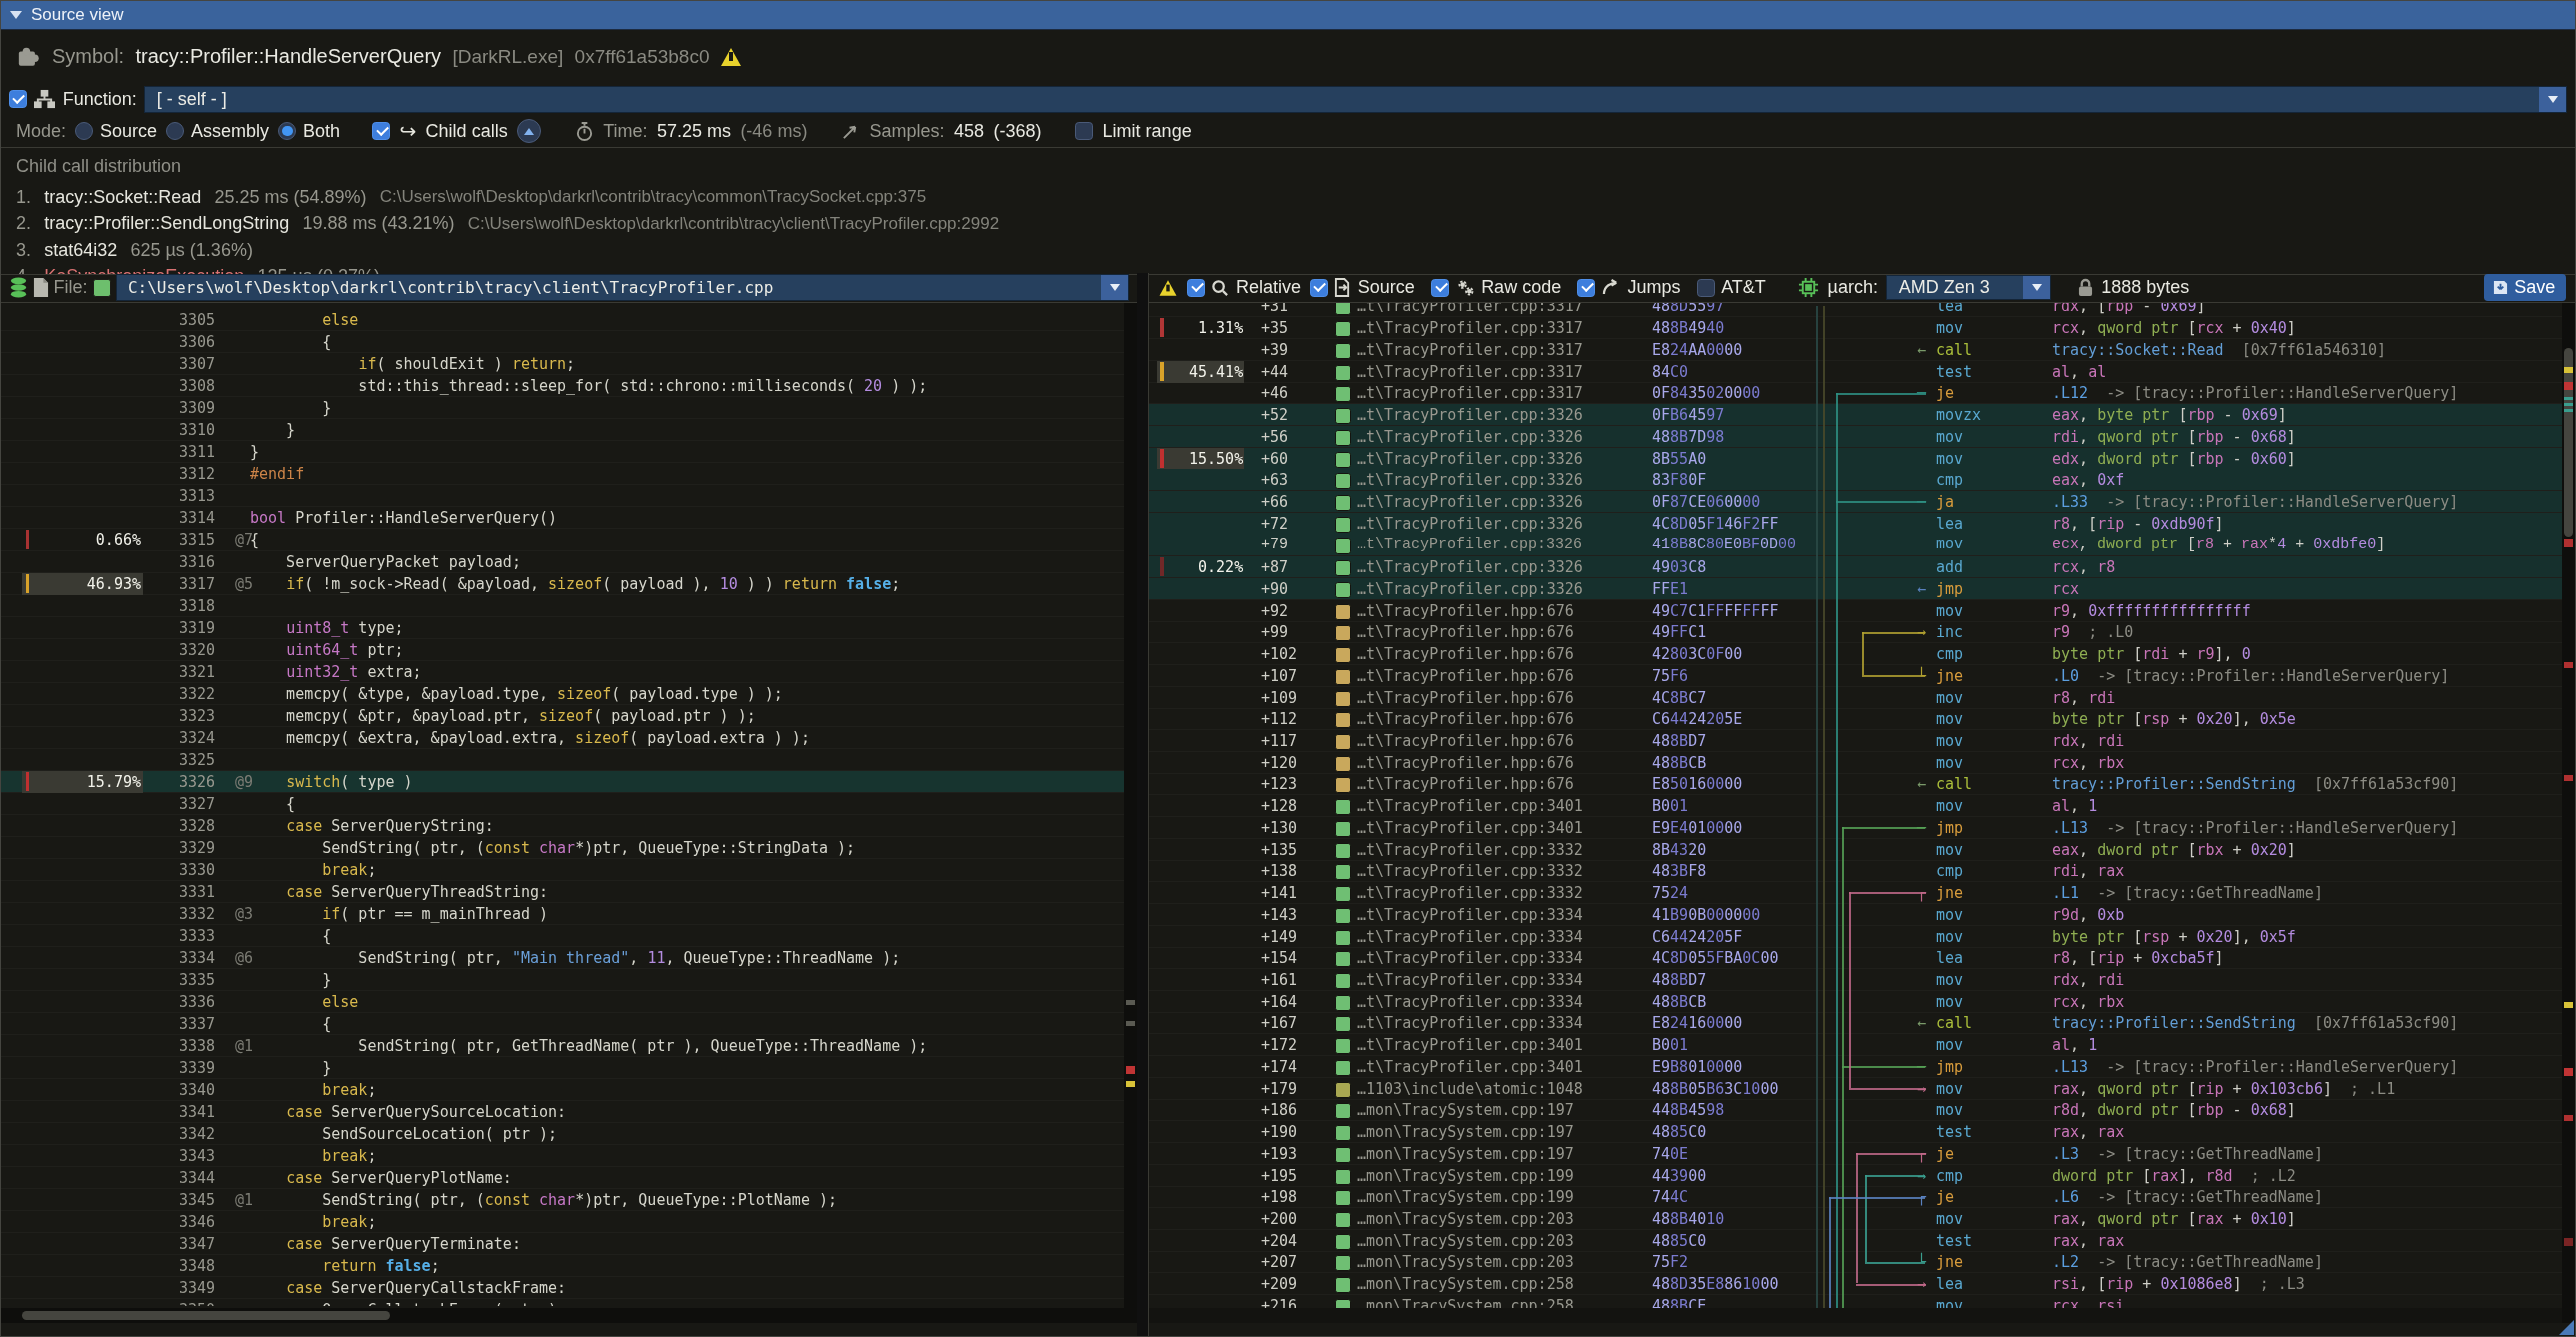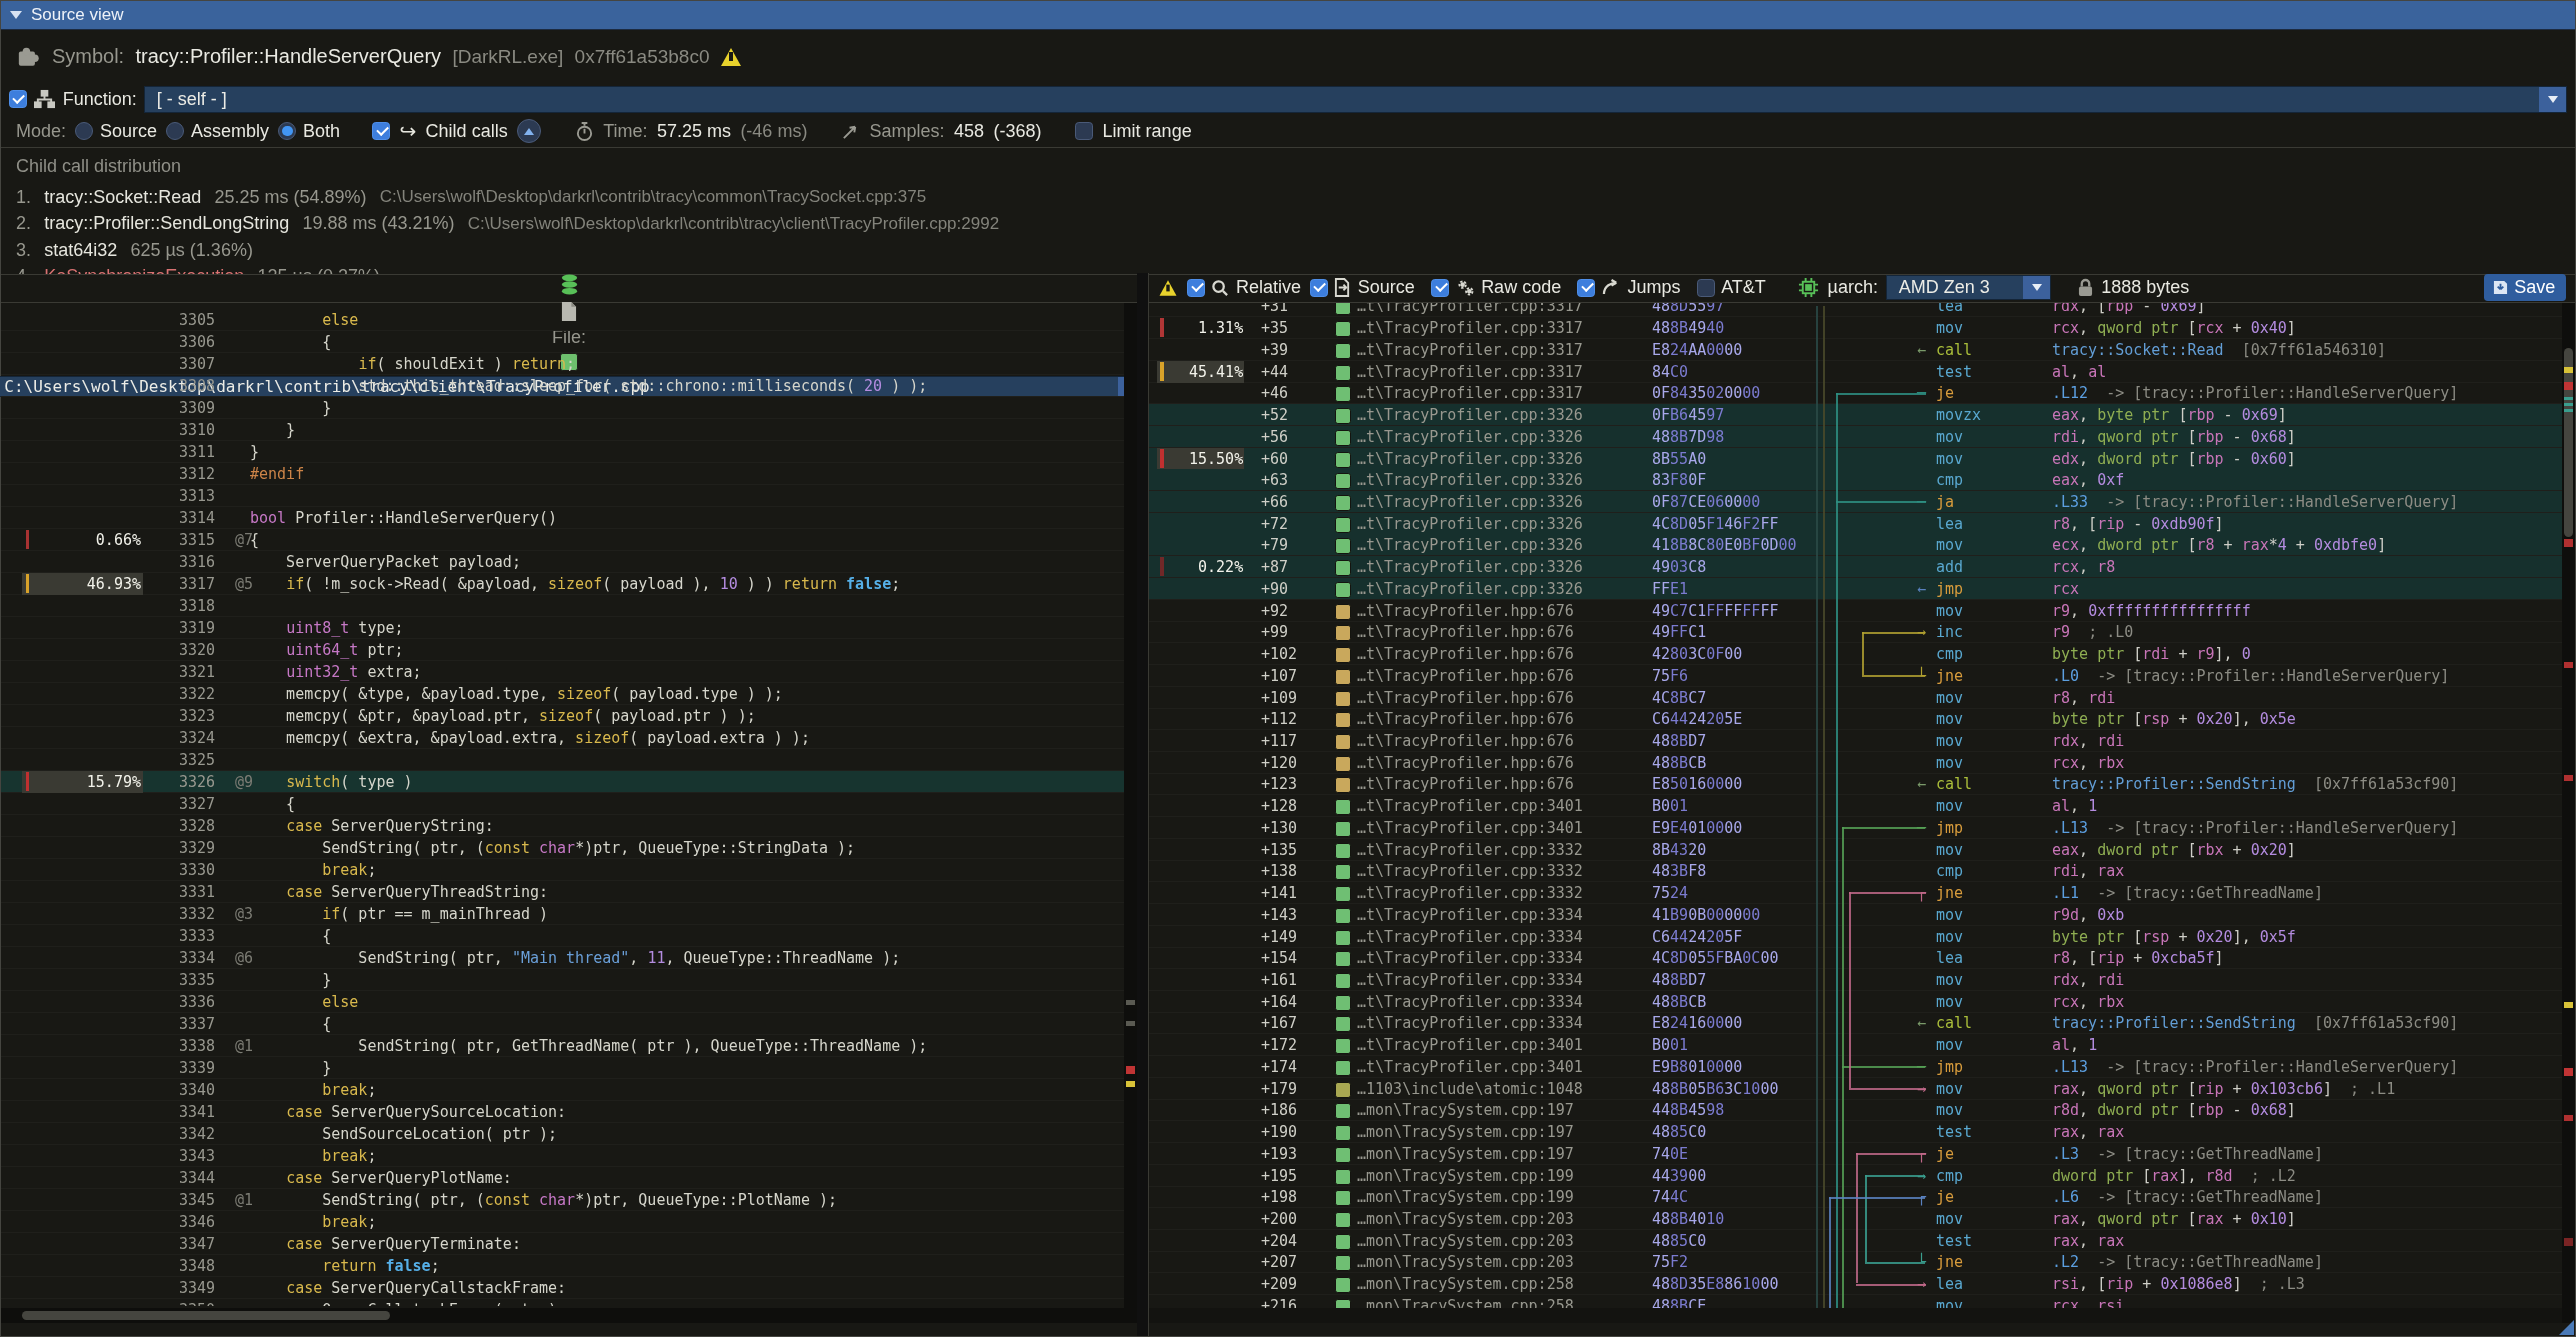--- a/index.html
+++ b/index.html
@@ -43,21 +43,21 @@
   .childcalls{height:127px;padding:3.8px 15px 0 15px;border-bottom:0.9px solid #3a3a34;overflow:hidden;
     box-sizing:border-box;}
   .cc-head{color:#8f8f87;font-size:18px;margin:3.8px 0 7.6px 0;}
   .cc-item{height:26.4px;display:flex;align-items:center;gap:13.2px;font-size:18px;}
   .cc-item .path{color:#83837b;font-size:17px;}
   .src-pane{position:absolute;left:0;top:272px;width:1136px;bottom:0;border-right:0.9px solid #3a3a34;}
   .asm-pane{position:absolute;left:1148px;top:272px;right:0;bottom:0;}
   .pane-div{position:absolute;left:1136px;top:272px;width:11.3px;bottom:0;background:#101010;
     border-right:0.9px solid #3a3a34;}
   .filebar{height:30px;display:flex;align-items:center;gap:5px;padding:0 7.6px;border-bottom:0.9px solid #3a3a34;
-    box-sizing:border-box;flex-direction:column;}
+    box-sizing:border-box;}
   .swatch{width:16px;height:16px;border-radius:2.8px;background:#6dbf6d;border:0.9px solid #1c1c18;flex:none;}
   .asmbar{height:30px;display:flex;align-items:center;gap:8.5px;padding:0 9.4px;font-size:18px;color:#e2e2da;
     border-bottom:0.9px solid #3a3a34;box-sizing:border-box;}
   .btn{background:#2f5d9e;border-radius:3.8px;color:#fff;padding:2.8px 10.4px 3.8px 8.5px;display:flex;gap:6.6px;
     align-items:center;font-size:18px;}
   
   .mono{font-family:"DejaVu Sans Mono",monospace;font-size:15px;}
   .srcbody{position:absolute;top:30px;left:0;right:13.2px;bottom:30px;overflow:hidden;}
   .s-row{position:relative;height:22px;line-height:22px;border-bottom:0.9px solid #1f1f1b;box-sizing:border-box;}
   .s-row.hl{background:#17342f;}
@@ -641,21 +641,21 @@
           <span class="a-ops"><span class="a-lbl">.L33</span><span class="a-pl">  </span><span class="a-dim">-&gt;</span><span class="a-pl"> </span><span class="a-dim">[tracy::Profiler::HandleServerQuery]</span></span>
         </div>
         <div class="a-row hl" style="position: absolute; left: 0px; right: 0px; top: 210px;">
           <span class="a-off">+72</span>
           <span class="a-ficon" style="background: rgb(111, 191, 115);"></span>
           <span class="a-file">…t\TracyProfiler.cpp:3326</span>
           <span class="a-hex"><span class="hx0">4C</span><span class="hx1">8D</span><span class="hx0">05</span><span class="hx1">F1</span><span class="hx0">46</span><span class="hx1">F2</span><span class="hx0">FF</span></span>
           <span class="a-mn a-mn-m">lea</span>
           <span class="a-ops"><span class="a-reg">r8</span><span class="a-pl">, [</span><span class="a-reg">rip</span><span class="a-pl"> - </span><span class="a-num">0xdb90f</span><span class="a-pl">]</span></span>
         </div>
-        <div class="a-row hl" style="position: absolute; left: 0px; right: 0px; top: 231px;">
+        <div class="a-row hl" style="position: absolute; left: 0px; right: 0px; top: 231px; font-family: Liberation Mono, monospace;">
           <span class="a-off">+79</span>
           <span class="a-ficon" style="background: rgb(111, 191, 115);"></span>
           <span class="a-file">…t\TracyProfiler.cpp:3326</span>
           <span class="a-hex"><span class="hx0">41</span><span class="hx1">8B</span><span class="hx0">8C</span><span class="hx1">80</span><span class="hx0">E0</span><span class="hx1">BF</span><span class="hx0">0D</span><span class="hx1">00</span></span>
           <span class="a-mn a-mn-m">mov</span>
           <span class="a-ops"><span class="a-reg">ecx</span><span class="a-pl">, </span><span class="a-ptr">dword ptr</span><span class="a-pl"> [</span><span class="a-reg">r8</span><span class="a-pl"> + </span><span class="a-reg">rax</span><span class="a-pl">*</span><span class="a-num">4</span><span class="a-pl"> + </span><span class="a-num">0xdbfe0</span><span class="a-pl">]</span></span>
         </div>
         <div class="a-row hl" style="position: absolute; left: 0px; right: 0px; top: 253px;">
           <span class="a-bar" style="background: rgb(112, 40, 40);"></span>
           <span class="a-pct">0.22%</span>

